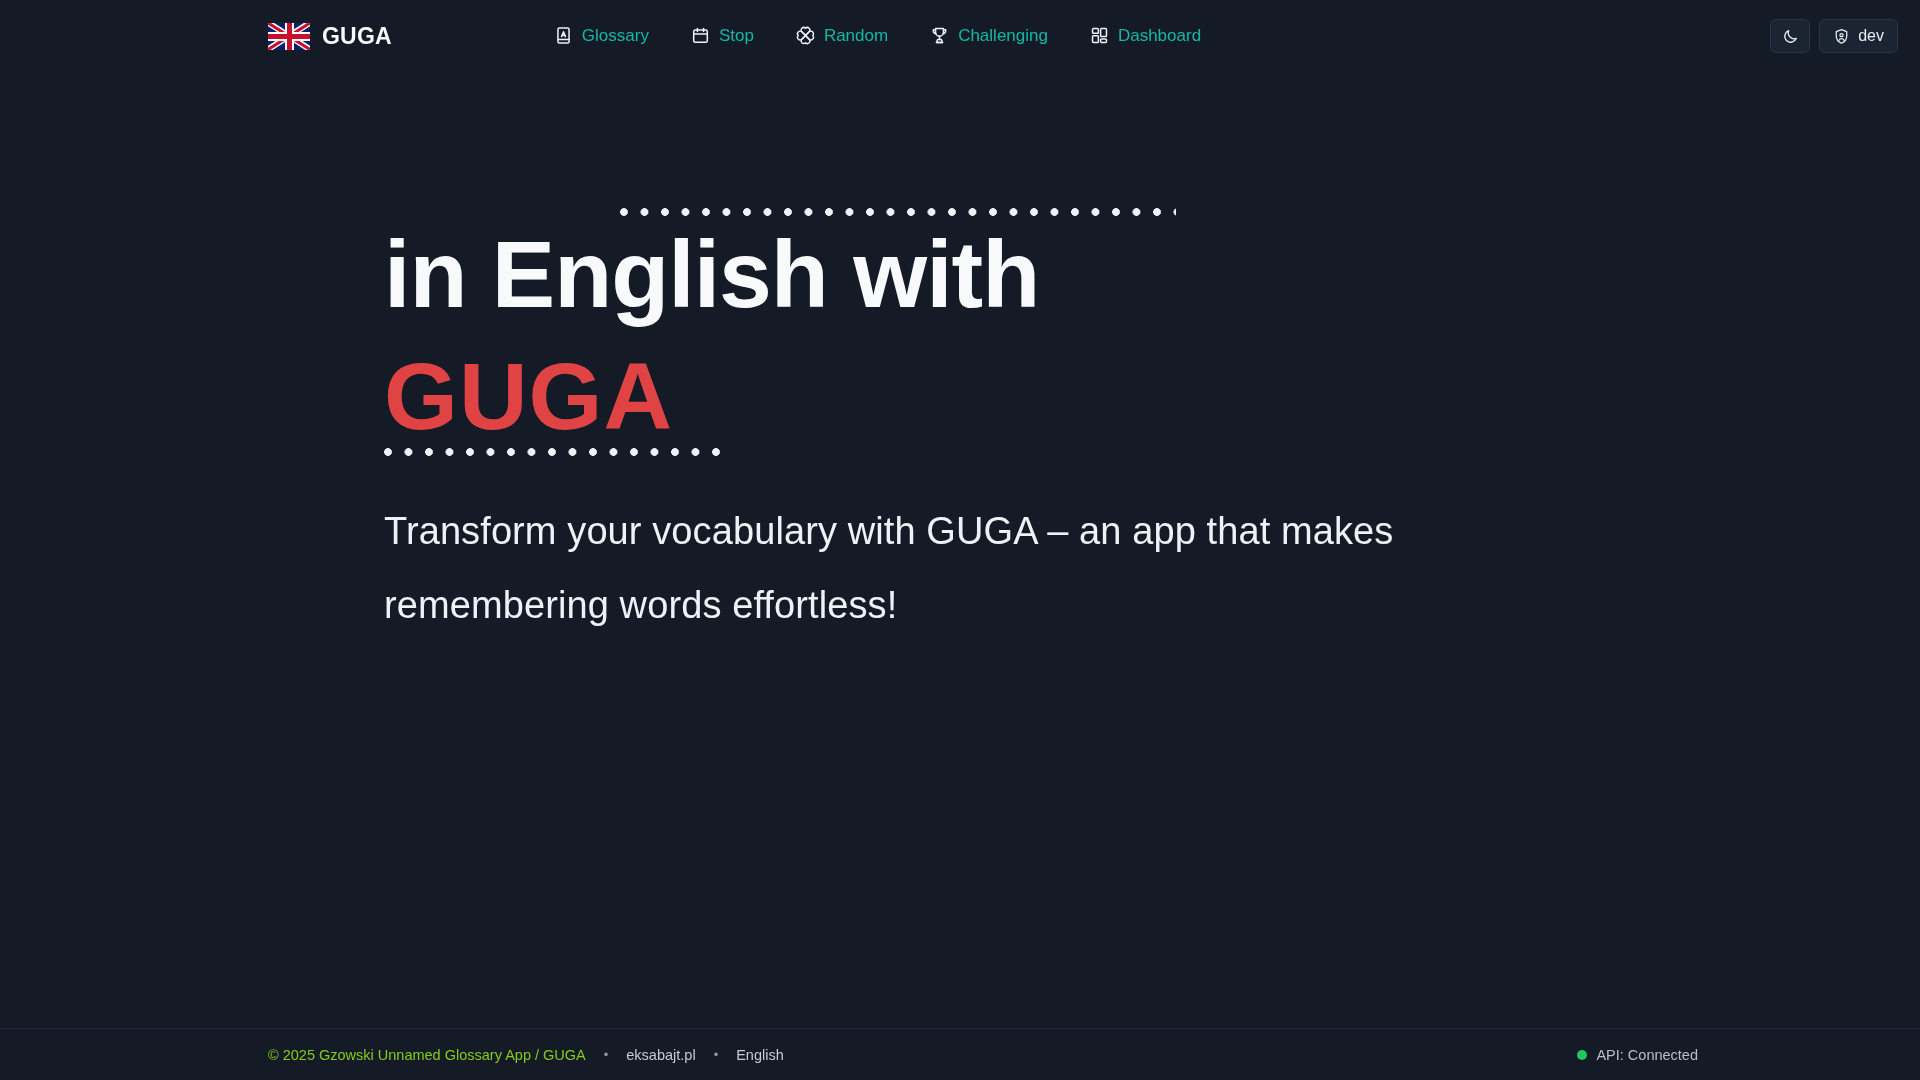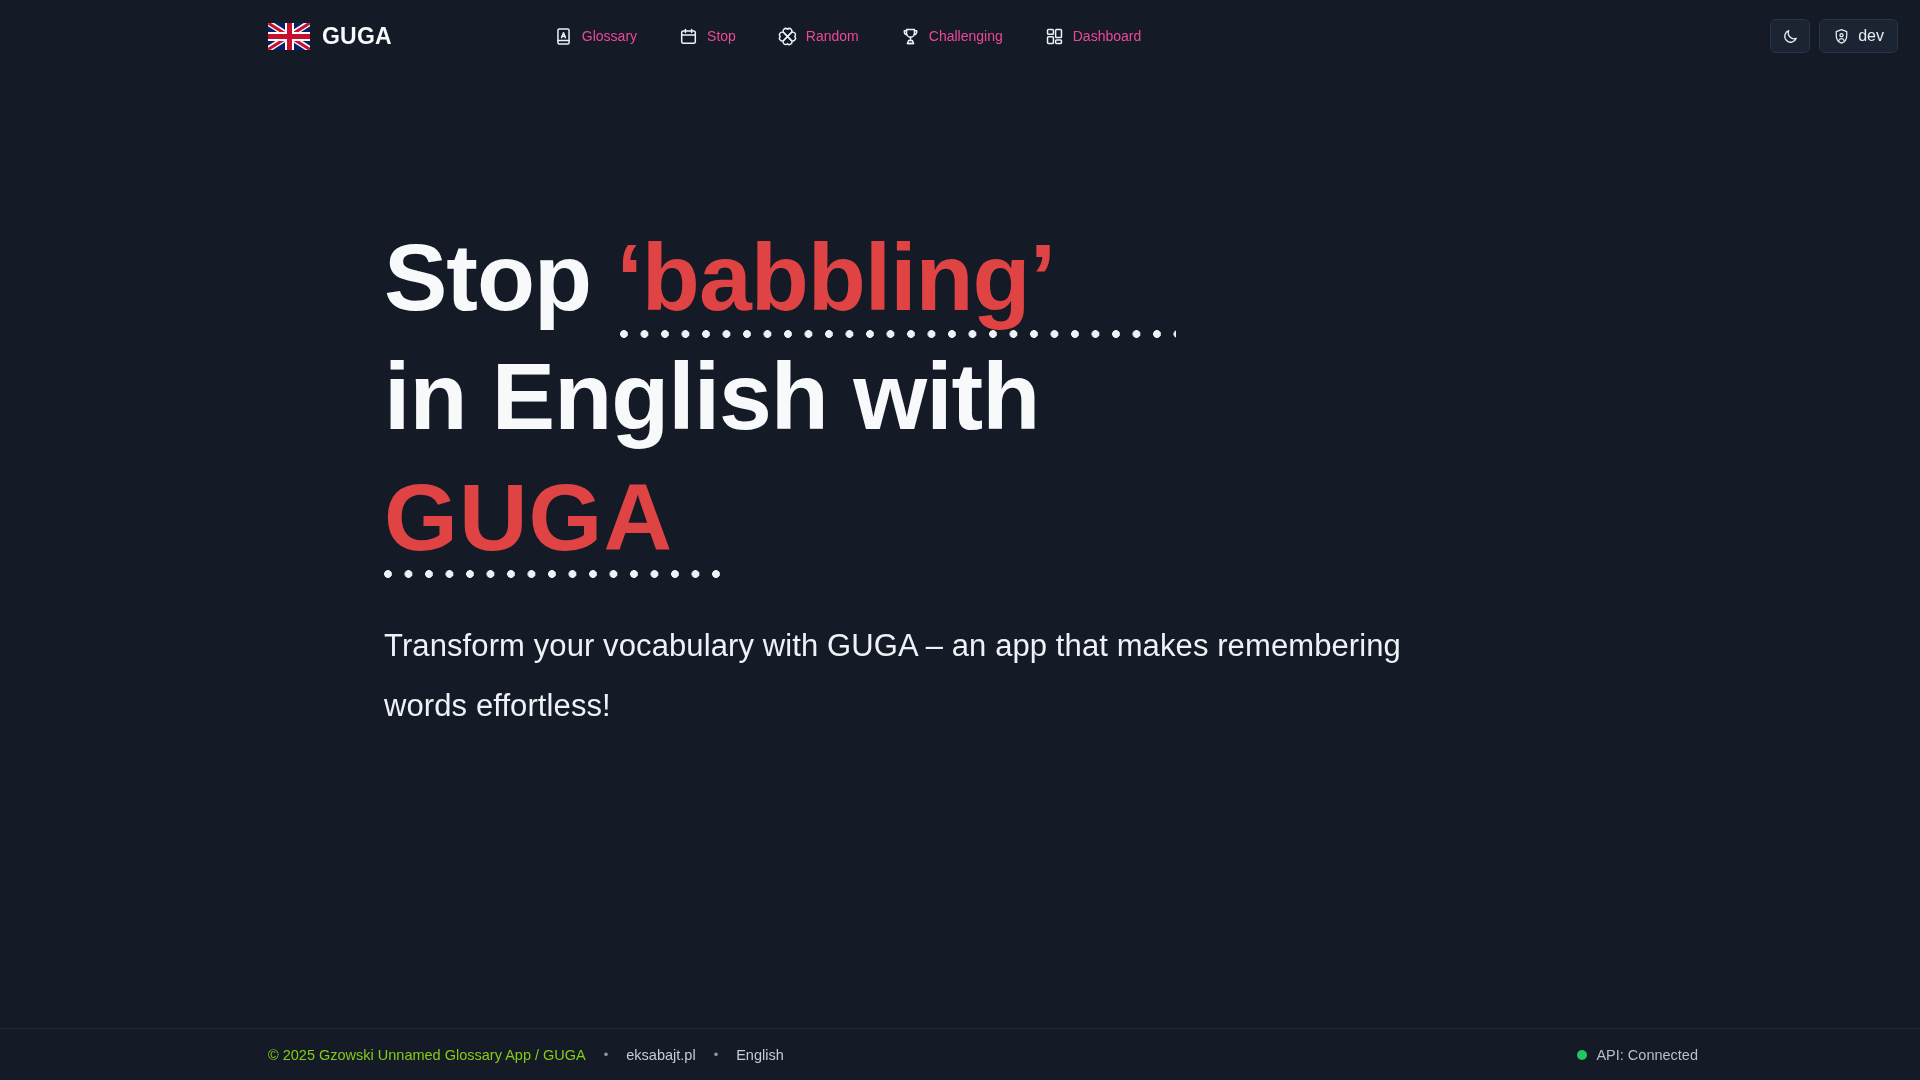--- a/index.html
+++ b/index.html
@@ -93,24 +93,23 @@
   }
 
   .nav {
     display: flex;
     align-items: center;
     gap: 38px;
     margin-left: 160px;
   }
   .nav-item {
     display: flex;
-    align-items: center;
     gap: 9px;
-    font-size: 14px;
-    color: #ec4899;
+    font-size: 17px;
+    color: #14b8a6;
     cursor: pointer;
     white-space: nowrap;
     padding: 4px 2px;
   }
   .nav-icon {
     width: 19px;
     height: 19px;
     display: block;
     flex: 0 0 auto;
   }
@@ -186,21 +185,21 @@
     font-size: 95px;
     font-weight: bold;
     color: #e04343;
     letter-spacing: 1px;
     line-height: 1.28;
     display: block;
   }
 
   .subtitle {
     margin-top: 40px;
-    font-size: 31px;
+    font-size: 38px;
     line-height: 1.95;
     color: #eef1f5;
     font-weight: normal;
     max-width: 1070px;
     letter-spacing: 0.1px;
   }
 
   
   .footer {
     flex: 0 0 52px;
@@ -350,21 +349,20 @@
       <span>dev</span>
     </div>
   </div>
 
 </div>
 
 <div class="main">
   <div class="hero">
 
     <h1 class="headline">
-      <span class="hl-line"><span>Stop </span><span class="accent">‘babbling’</span></span>
       <span class="dotline dl1"></span>
       <span class="hl-line">in English with</span>
       <span class="guga-big">GUGA</span>
       <span class="dotline dl2"></span>
     </h1>
 
     <p class="subtitle">Transform your vocabulary with GUGA – an app that makes remembering words effortless!</p>
 
   </div>
 </div>

